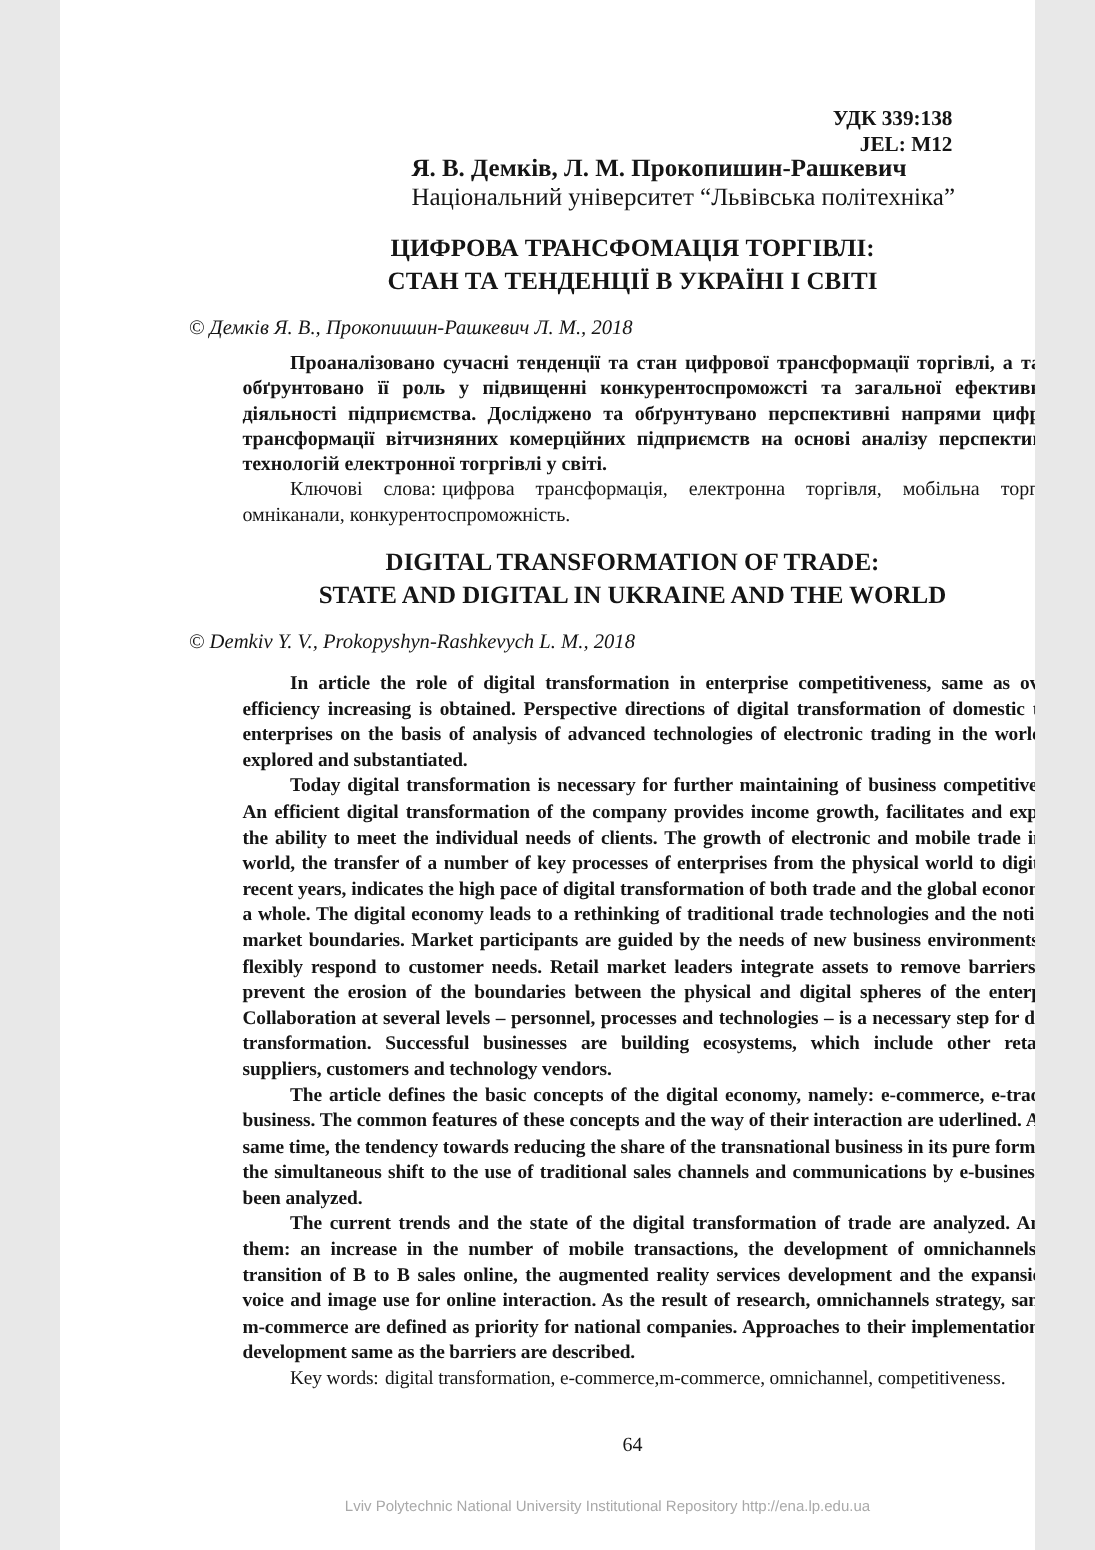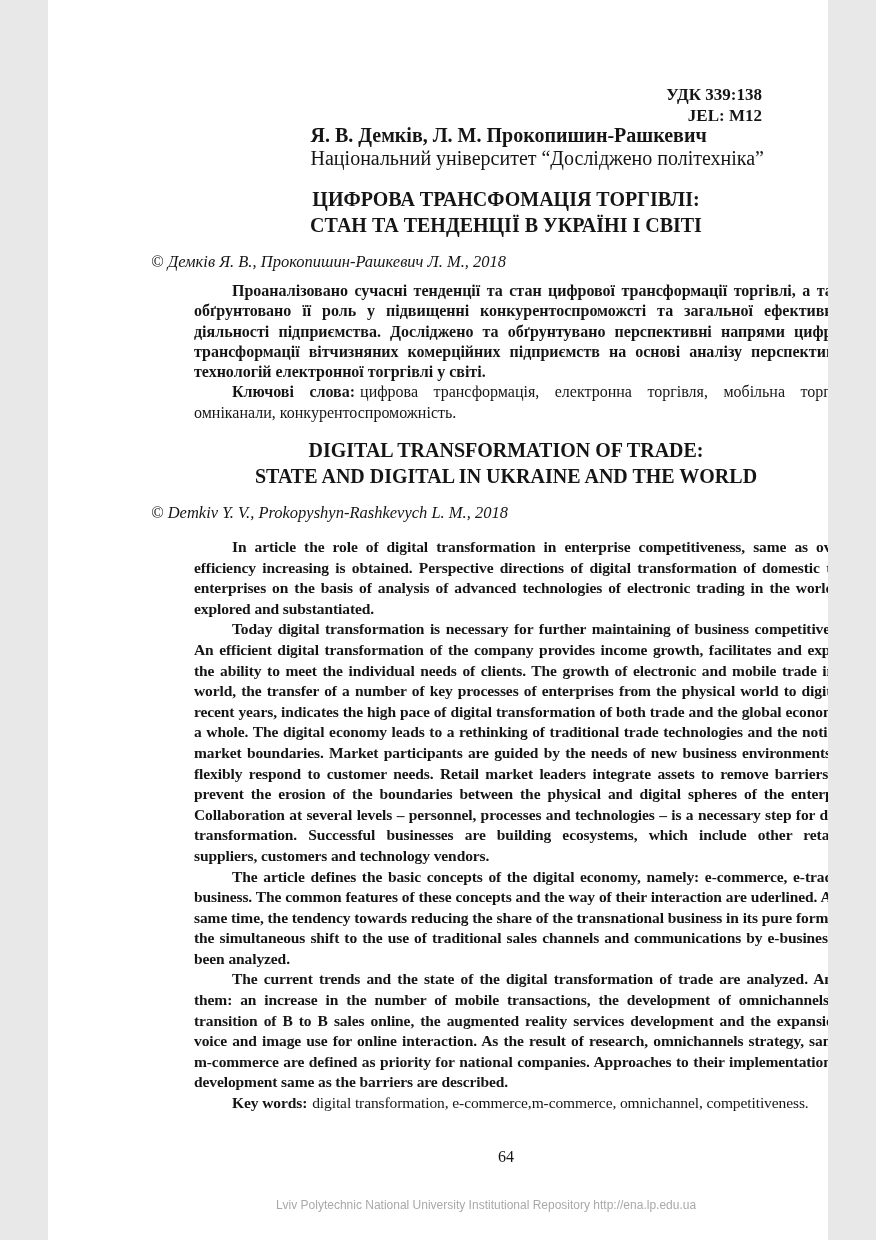--- a/index.html
+++ b/index.html
@@ -68,21 +68,21 @@
   }
   .abstract-ua .body-par { font-weight: bold; }
   .abstract-en {
     top: 537px;
     font-size: 15.5px;
     line-height: 20.6px;
     letter-spacing: -0.1px;
   }
   .abstract-en .body-par { font-weight: bold; }
   .kw-par { font-weight: normal; }
-  .kw-label { font-weight: bold; margin-right: 5px; }
+  .kw-label { font-weight: normal; margin-right: 5px; }
   
   .page-number {
     position: absolute;
     top: 1148px;
     left: 103px;
     width: 710px;
     text-align: center;
     font-size: 16px;
   }
   .footer-note {
@@ -101,21 +101,21 @@
 
 <div class="page">
 
   <div class="meta-block">
     <div>УДК 339:138</div>
     <div>JEL: M12</div>
   </div>
 
   <div class="authors-block">
     <div class="authors">Я. В. Демків, Л. М. Прокопишин-Рашкевич</div>
-    <div class="affiliation">Національний університет “Досліджено політехніка”</div>
+    <div class="affiliation">Національний університет “Львівська політехніка”</div>
   </div>
 
   <div class="title title-ua">
     <div>ЦИФРОВА ТРАНСФОМАЦІЯ ТОРГІВЛІ:</div>
     <div>СТАН ТА ТЕНДЕНЦІЇ В УКРАЇНІ І СВІТІ</div>
   </div>
 
   <div class="copyright copyright-ua">© Демків Я. В., Прокопишин-Рашкевич Л. М., 2018</div>
 
   <div class="abstract abstract-ua">

